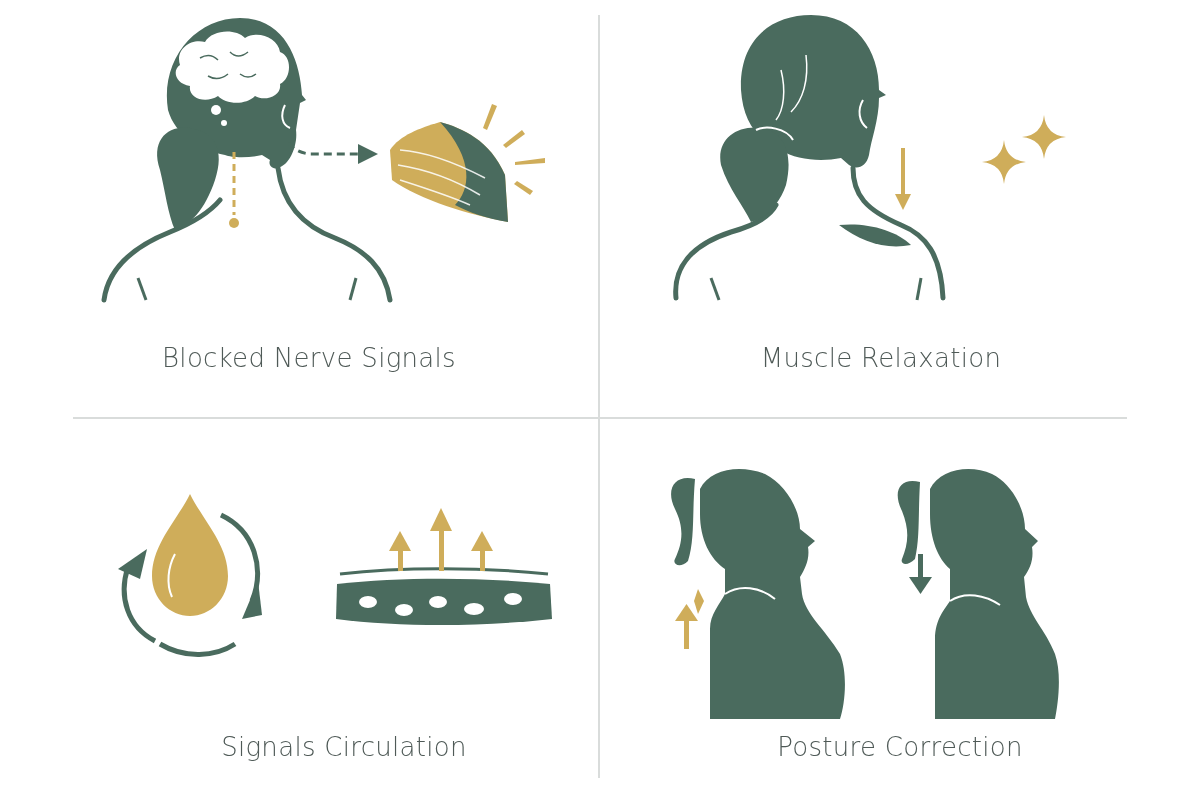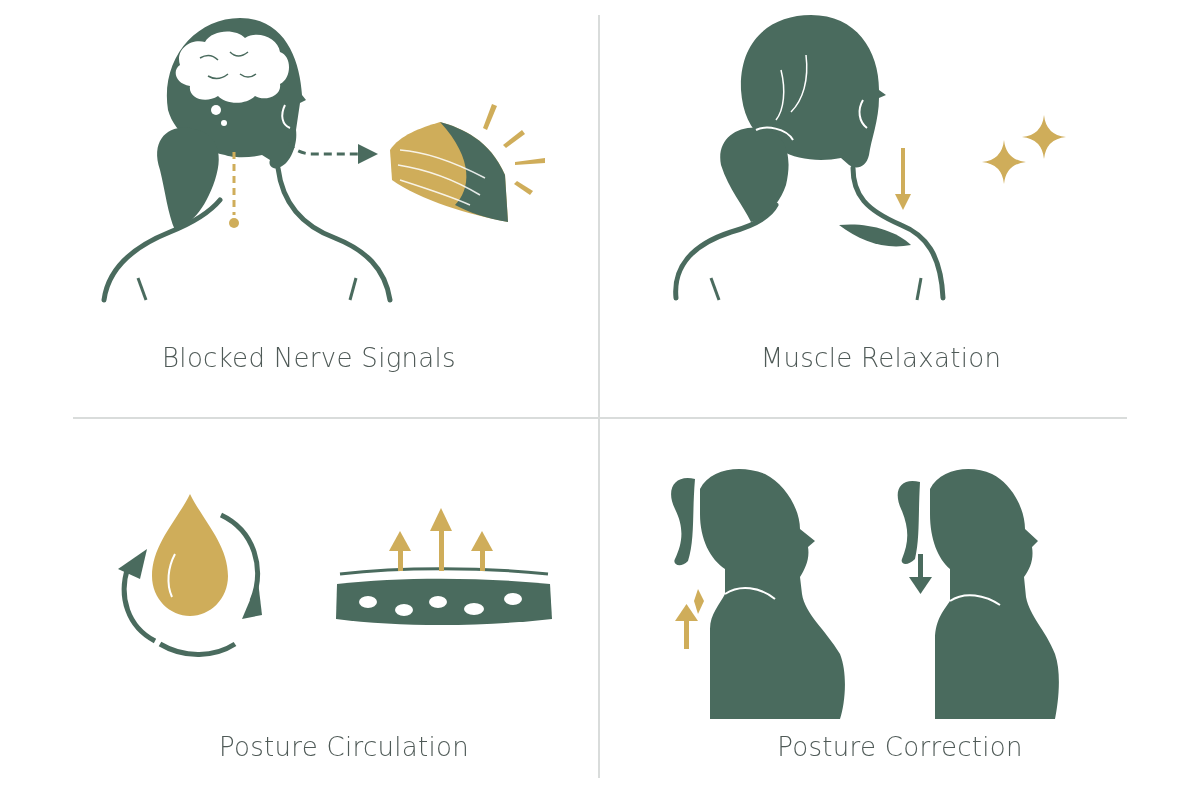--- a/index.html
+++ b/index.html
@@ -115,21 +115,21 @@
     </g>
     <g fill="#cfad5a">
       <rect x="398" y="130" width="5" height="22"></rect>
         <polygon points="389,132 400,112 411,132"></polygon>
       <rect x="439" y="110" width="5" height="42"></rect>
         <polygon points="430,112 441,89 452,112"></polygon>
       <rect x="480" y="130" width="5" height="22"></rect>
         <polygon points="471,132 482,112 493,132"></polygon>
     </g>
   </svg>
-  <div class="label" style="left:0;width:598px;top:313px;padding-left:45px;">Posture Circulation</div>
+  <div class="label" style="left:0;width:598px;top:313px;padding-left:45px;">Signals Circulation</div>
 </div>
 
 <div class="panel" style="left:600px;top:419px;width:600px;height:338px;">
   <svg width="600" height="300" viewBox="0 0 600 300">
     <g>
       <path d="M75,90 C65,70 75,55 95,60 C92,95 95,120 88,142 C80,150 72,145 75,140 C82,125 85,110 75,90 Z" fill="#4a6b5e"></path>
       <path d="M100,70 C110,50 140,45 165,55 C185,65 200,90 200,110 L215,122 L208,128 C210,140 205,150 200,158 L202,175 C205,195 225,210 240,235 C248,255 245,285 240,300 L110,300 L110,210 C110,195 120,185 125,175 L125,150 C110,140 100,120 100,95 Z" fill="#4a6b5e"></path>
       <path d="M125,175 C140,165 160,168 175,180" fill="none" stroke="#ffffff" stroke-width="2"></path>
     </g>
     <g fill="#cfad5a">

